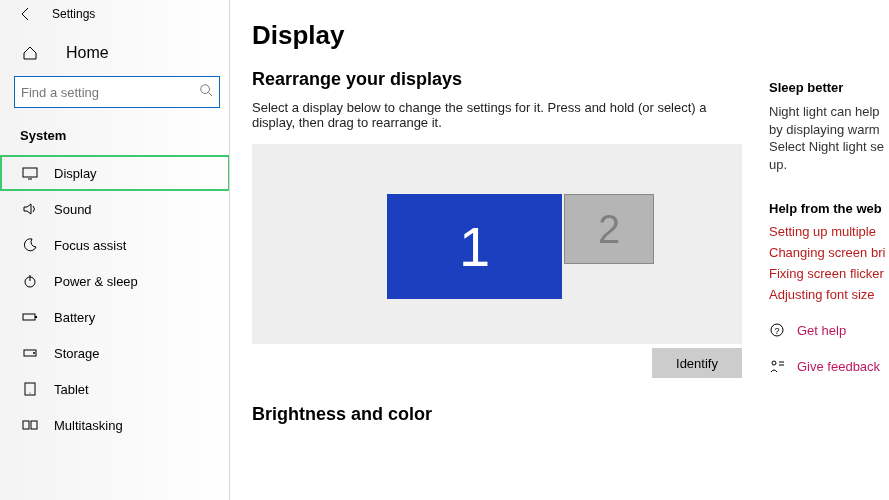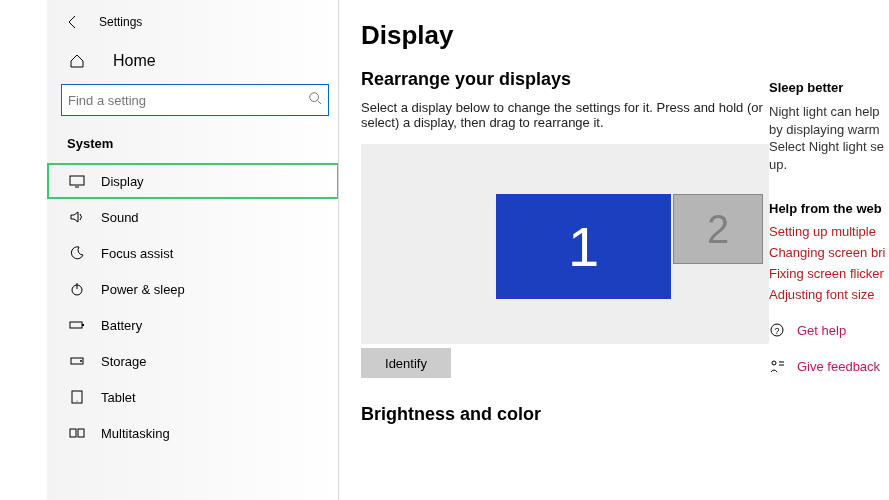--- a/index.html
+++ b/index.html
@@ -1,17 +1,17 @@
 <!DOCTYPE html>
 <html><head>
 <meta charset="utf-8">
 <style>
 * { margin: 0; padding: 0; box-sizing: border-box; font-family: "Segoe UI", sans-serif; }
 body { width: 889px; height: 500px; overflow: hidden; background: #fff; display: flex; }
-.sidebar { width: 292px; background: linear-gradient(to right, #f3f3f3, #fff); padding-top: 8px; position: relative; margin-left: 47px; }
+.sidebar { width: 230px; background: linear-gradient(to right, #f3f3f3, #fff); position: relative; }
 .back-row { display: flex; align-items: center; gap: 16px; padding: 4px 16px 10px 16px; }
 .back-btn { width: 20px; height: 20px; display: flex; align-items: center; justify-content: center; cursor: pointer; }
 .settings-title { font-size: 12px; }
 .home-row { display: flex; align-items: center; gap: 28px; padding: 10px 22px; cursor: pointer; }
 .home-row svg, .nav-item svg { width: 16px; height: 16px; flex-shrink: 0; }
 .search-wrap { padding: 4px 10px 10px 14px; }
 .search-box { position: relative; border: 1px solid #0a66c2; height: 32px; display: flex; align-items: center; padding: 0 30px 0 6px; background: #fff; }
 .search-box input { border: none; outline: none; width: 100%; font-size: 13px; }
 .search-box input::placeholder { color: #777; }
 .search-icon { position: absolute; right: 6px; top: 50%; transform: translateY(-50%); color: #666; }
@@ -19,21 +19,21 @@
 .nav-item { display: flex; align-items: center; gap: 16px; padding: 10px 22px; font-size: 13px; cursor: pointer; }
 .nav-item.highlight { outline: 2px solid #3ec96e; outline-offset: -2px; }
 .divider { position: absolute; right: 0; top: 0; bottom: 0; width: 1px; background: #d8d8d8; }
 .main { flex: 1; padding: 20px 0 0 22px; overflow: hidden; }
 .page-title { font-size: 26px; font-weight: 600; margin-bottom: 18px; }
 .sub-title { font-size: 18px; font-weight: 600; margin-bottom: 10px; }
 .desc { font-size: 13px; color: #222; max-width: 480px; margin-bottom: 14px; }
 .arrange-area { width: 490px; height: 200px; background: #eee; position: relative; margin-bottom: 2px; }
 .disp1 { position: absolute; left: 135px; top: 50px; width: 175px; height: 105px; background: #1b3fbf; color: #fff; font-size: 56px; font-weight: 300; display: flex; align-items: center; justify-content: center; }
 .disp2 { position: absolute; left: 312px; top: 50px; width: 90px; height: 70px; background: #b5b5b5; color: #808080; font-size: 40px; font-weight: 300; display: flex; align-items: center; justify-content: center; border: 1px solid #888; }
-.btn-row { display: flex; gap: 8px; width: 490px; margin-top: 4px; margin-bottom: 26px; }
+.btn-row { display: flex; gap: 8px; justify-content: flex-end; width: 490px; margin-top: 4px; margin-bottom: 26px; }
 .btn { background: #ccc; border: none; width: 90px; height: 30px; font-size: 13px; cursor: pointer; }
 .slider-wrap { width: 490px; margin-top: 8px; }
 .slider-label { font-size: 13px; margin-bottom: 8px; }
 .slider-track { width: 100%; height: 2px; background: #999; position: relative; }
 .slider-track::before { content: ""; position: absolute; left: 0; top: -5px; width: 8px; height: 22px; background: #0078d4; border-radius: 4px; }
 .rightcol { width: 120px; padding: 80px 0 0 0; font-size: 13px; overflow: hidden; }
 .rc-head { font-weight: 600; margin-bottom: 8px; }
 .rc-text { color: #333; margin-bottom: 28px; line-height: 1.35; }
 .rc-link { color: #b91c1c; margin-bottom: 6px; cursor: pointer; white-space: nowrap; }
 .rc-icon-row { display: flex; align-items: center; gap: 12px; margin-bottom: 8px; margin-top: 20px; }

